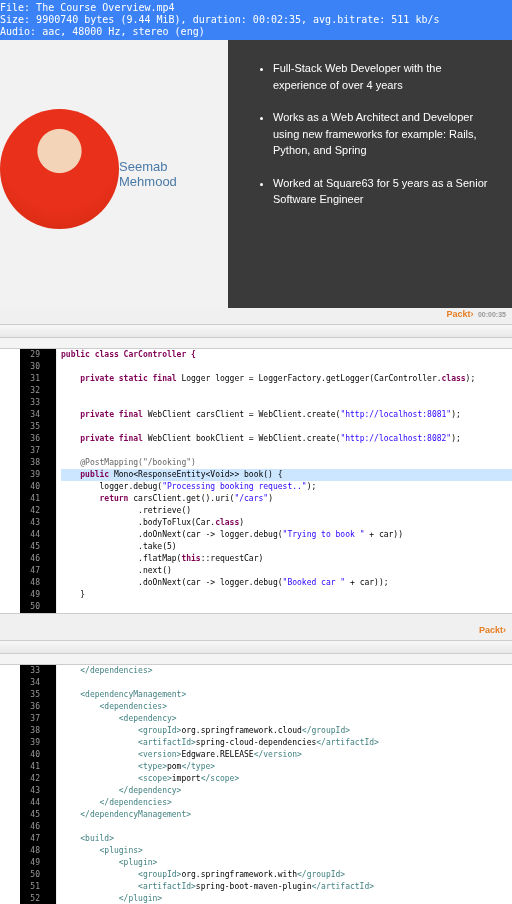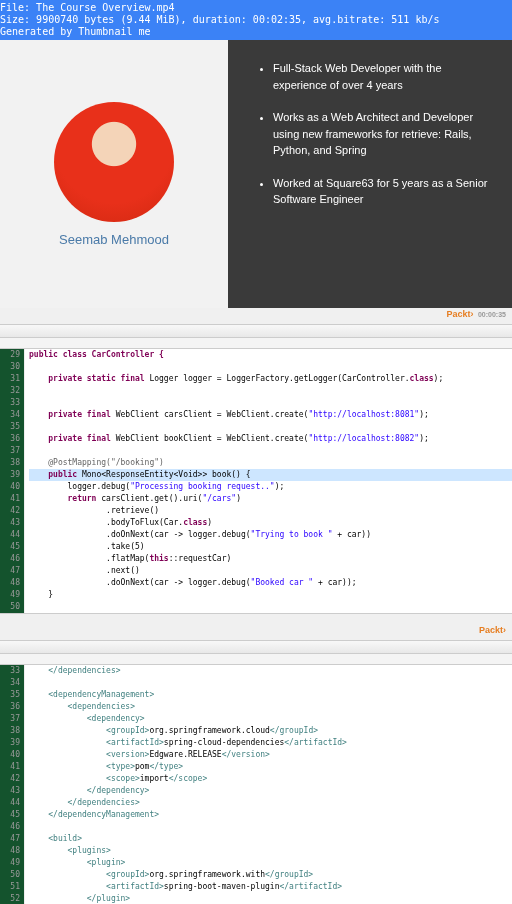--- a/index.html
+++ b/index.html
@@ -1,58 +1,58 @@
 <!DOCTYPE html>
 <html><head>
 <meta charset="utf-8">
 <style>
 body { margin:0; padding:0; font-family: Arial, sans-serif; width:512px; background:#e8e8e8;}
 .top-panel { background:#3b82f6; color:#fff; font-size:10px; line-height:1.2; padding:2px 0; font-family: monospace;}
 .slide { position:relative; height:268px; display:flex; }
-.slide-left { width:228px; background:#f2f2f2; display:flex; flex-direction:column; align-items:center; justify-content:center;}
+.slide-left { width:228px; background:#f2f2f2; display:flex; flex-direction:row; align-items:center; justify-content:center;}
 .slide-right { flex:1; background:#3a3a3a; color:#fff; padding:20px 18px; font-size:11px;}
 .avatar { width:120px; height:120px; border-radius:50%; overflow:hidden; margin-bottom:10px; background: radial-gradient(circle at 50% 35%, #f4d4b8 0%, #f4d4b8 22%, #e8301a 23%, #e8301a 60%, #d02810 100%);}
 .name { color:#4a7aa8; font-size:13px;}
 .slide-right ul { list-style: disc; padding-left:16px; margin:0;}
 .slide-right li { margin-bottom:16px; line-height:1.5;margin-left:11px;}
 .packt-bar { height:14px; background:#f0f0f0; text-align:right; padding:1px 6px; font-size:9px; color:#e67e22; font-weight:bold;}
 .packt-bar .time { color:#999; font-size:7px; margin-left:2px;}
 .code-panel { background:#fff; font-family: "Consolas", monospace; font-size:8px; line-height:12px; position:relative; border-top:1px solid #ccc;}
 .code-toolbar { height:12px; background: linear-gradient(#f8f8f8,#e8e8e8); border-bottom:1px solid #ccc;}
 .code-tabs { height:10px; background:#f4f4f4; border-bottom:1px solid #ccc;}
 .code-body { display:flex; }
-.gutter { width:20px; text-align:right; color:#999; padding-right:4px; background:#14532d; border-right:1px solid #eee;}
+.gutter { width:20px; text-align:right; color:#999; padding-right:16px; background:#000000; border-right:1px solid #eee;margin-left:20px;}
 .code { flex:1; white-space:pre; padding-left:4px; overflow:hidden;}
 .kw { color:#7f0055; font-weight:bold;}
 .str { color:#2a00ff;}
 .ann { color:#646464;}
 .hl { background:#cde6ff; display:inline-block; width:100%;}
 .watermark { position:absolute; top:50%; left:50%; transform:translate(-50%,-50%); font-size:22px; font-weight:bold; color:rgba(220,200,40,0.85); pointer-events:none; letter-spacing:1px;}
 .xml-tag { color:#3f7f7f;}
 .xml-txt { color:#000;}
 .status-bar { height:10px; background:#f0f0f0; border-top:1px solid #ccc;}
 </style>
 </head>
 <body>
 
 <div class="top-panel">
   <div>File: The Course Overview.mp4</div>
   <div>Size: 9900740 bytes (9.44 MiB), duration: 00:02:35, avg.bitrate: 511 kb/s</div>
-  <div>Generated by Thumbnail me</div>
+  <div>Audio: aac, 48000 Hz, stereo (eng)</div>
 </div>
 
 <div class="slide">
   <div class="slide-left">
     <div class="avatar"></div>
     <div class="name">Seemab Mehmood</div>
   </div>
   <div class="slide-right">
     <ul>
       <li>Full-Stack Web Developer with the experience of over 4 years</li>
-      <li>Works as a Web Architect and Developer using new frameworks for retrieve: Rails, Python, and Spring</li>
+      <li>Works as a Web Architect and Developer using new frameworks for example: Rails, Python, and Spring</li>
       <li>Worked at Square63 for 5 years as a Senior Software Engineer</li>
     </ul>
   </div>
 </div>
 <div class="packt-bar">
   <span>Packt›</span>
   <span class="time">00:00:35</span>
 </div>
 
 <div class="code-panel">

